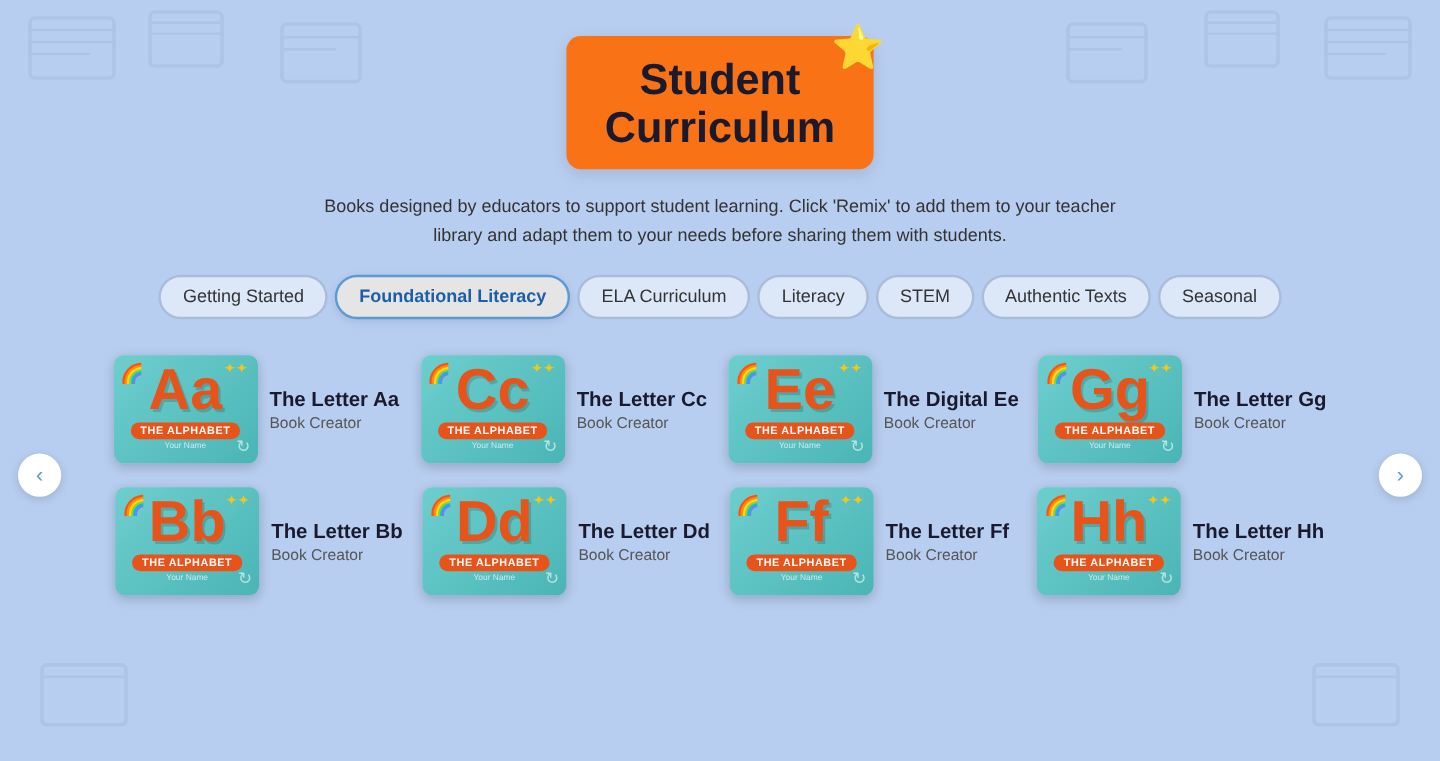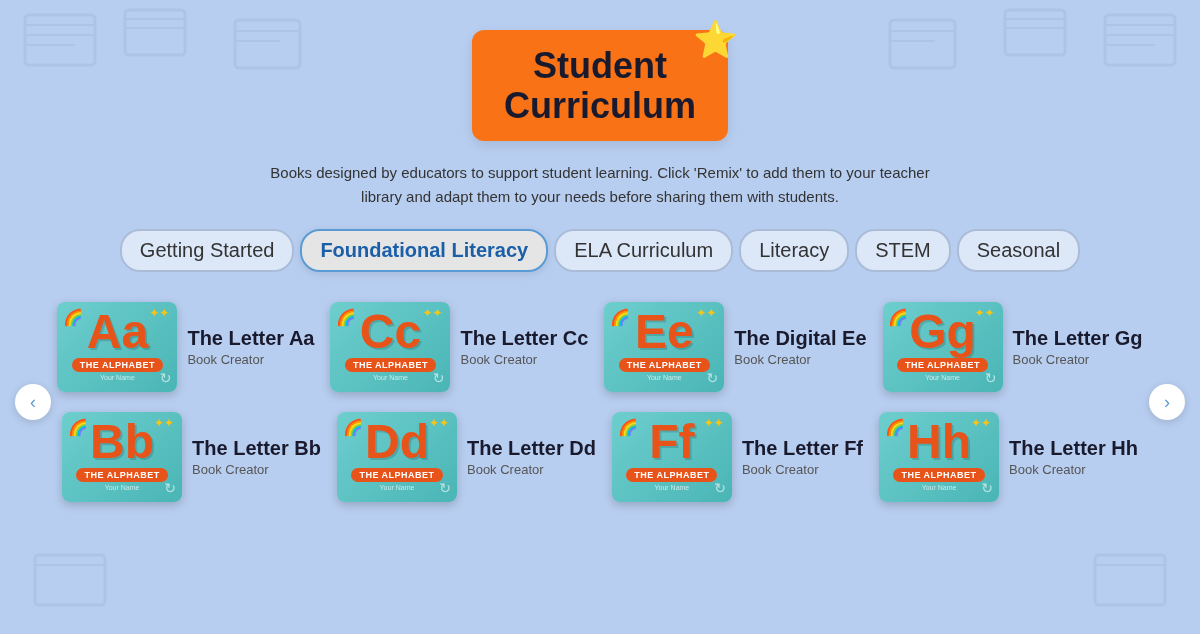--- a/index.html
+++ b/index.html
@@ -80,21 +80,21 @@
       flex-wrap: wrap;
       justify-content: center;
     }
 
     .tab-btn {
       padding: 8px 18px;
       border-radius: 20px;
       border: 2px solid #aabcd8;
       background: rgba(255,255,255,0.5);
       color: #333;
-      font-size: 20px;
+      font-size: 15px;
       cursor: pointer;
       font-weight: 500;
       transition: all 0.2s;
     }
 
     .tab-btn.active {
       background: #e5e5e5;
       border-color: #5b9bd5;
       color: #1a5fa8;
       font-weight: 700;
@@ -197,21 +197,21 @@
       font-size: 14px;
       color: rgba(255,255,255,0.6);
     }
 
     .book-info {
       display: flex;
       flex-direction: column;
     }
 
     .book-title {
-      font-size: 20px;
+      font-size: 17px;
       font-weight: 700;
       color: #1a1a2e;
     }
 
     .book-subtitle {
       font-size: 13px;
       color: #555;
       margin-top: 2px;
     }
 
@@ -328,20 +328,21 @@
   </div>
 
   <p class="description">Books designed by educators to support student learning. Click 'Remix' to add them to your teacher library and adapt them to your needs before sharing them with students.</p>
 
   <div class="filter-tabs" id="tabs-container">
   <button class="tab-btn">Getting Started</button>
       <button class="tab-btn active">Foundational Literacy</button>
       <button class="tab-btn">ELA Curriculum</button>
       <button class="tab-btn">Literacy</button>
       <button class="tab-btn">STEM</button>
+      <button class="tab-btn">Authentic Texts</button>
       <button class="tab-btn">Seasonal</button>
     </div>
 
   <div class="books-area">
     <button class="arrow-btn arrow-left">
       <span>‹</span>
     </button>
 
     <div class="books-rows" id="books-container">
     <div class="books-row">

